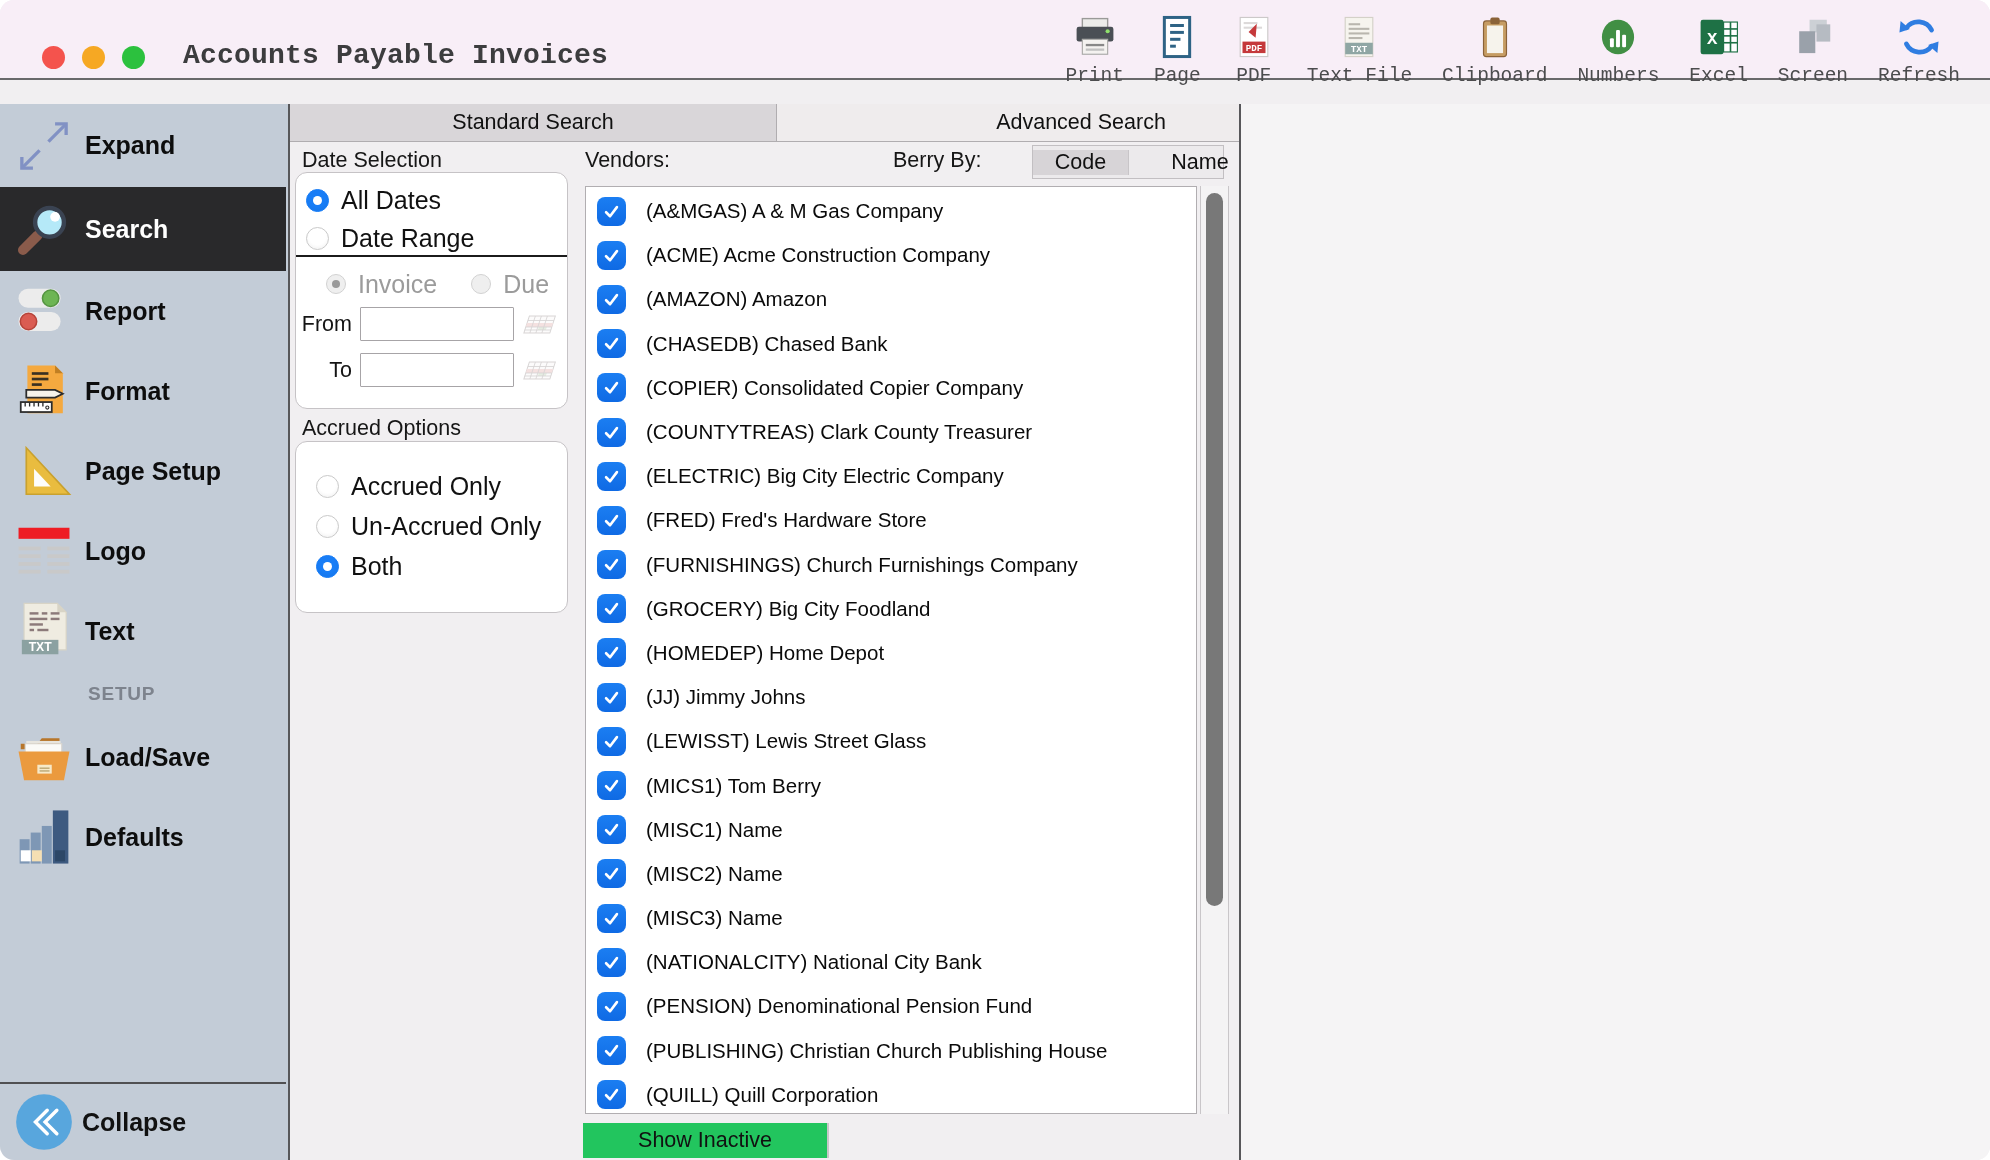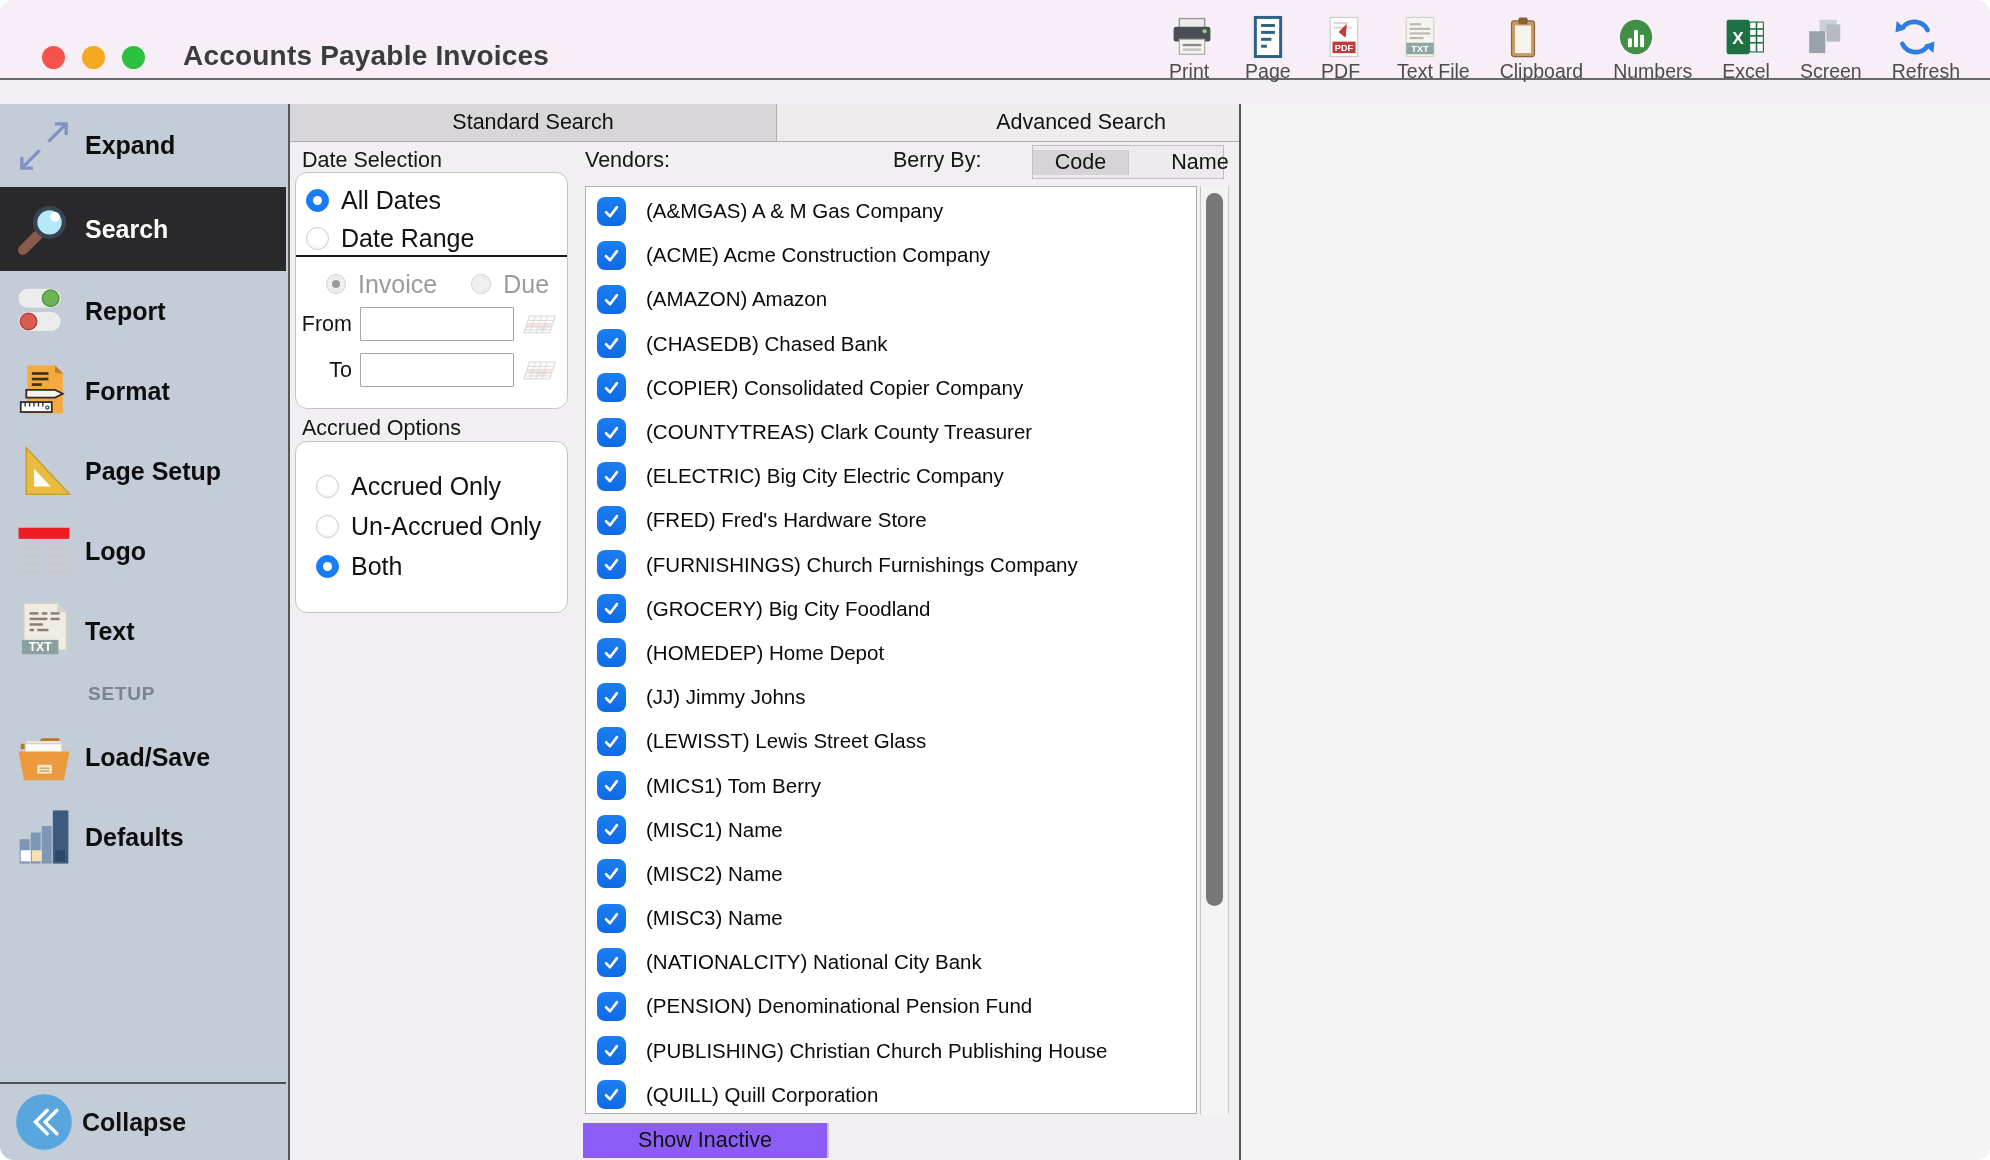--- a/index.html
+++ b/index.html
@@ -4,29 +4,29 @@
 <style>
   html,body{margin:0;padding:0;background:#ffffff;}
   *{box-sizing:border-box;}
   .window{
     position:relative;width:1990px;height:1160px;overflow:hidden;
     border-radius:14px;background:var(--panel-bg,#f1eff1);
     font-family:"Liberation Sans","DejaVu Sans",sans-serif;color:#111;
   }
   
   .titlebar{position:absolute;left:0;top:0;width:1990px;height:80px;
-    background:var(--titlebar-bg,#f8eef7);border-bottom:2px solid #69696b;}
+    background:var(--titlebar-bg,#f8eef7);border-bottom:2px solid #69696b;font-family:Liberation Mono, monospace;}
   .traffic{position:absolute;left:42px;top:46px;display:flex;gap:17px;}
   .tl{width:23px;height:23px;border-radius:50%;}
   .tl.t0{background:var(--traffic-red,#f4534d);}
   .tl.t1{background:var(--traffic-yellow,#f6a823);}
   .tl.t2{background:var(--traffic-green,#2cc13e);}
   .win-title{position:absolute;left:183px;top:40px;font-size:28px;font-weight:bold;color:#3c3c3e;letter-spacing:.2px;}
   .toolbar{position:absolute;right:30px;top:14px;display:flex;align-items:flex-end;gap:30px;}
-  .tb-item{display:flex;flex-direction:column;align-items:flex-start;cursor:default;}
+  .tb-item{display:flex;flex-direction:column;align-items:center;gap:5px;cursor:default;}
   .tb-item .icon{width:46px;height:46px;display:block;}
   .tb-item .icon svg{width:46px;height:46px;display:block;}
   .tb-label{font-size:19.5px;color:#4c4c4e;white-space:nowrap;}
   
   .sidebar{position:absolute;left:0;top:104px;width:290px;height:1056px;
     background:var(--sidebar-bg,#c3ccd7);border-right:2px solid #57575a;}
   .side-rows{position:absolute;left:0;top:0;right:2px;}
   .side-item{height:80px;display:flex;align-items:center;cursor:default;}
   .side-item .icon{width:62px;height:62px;margin-left:13px;flex:0 0 62px;}
   .side-item .icon svg{width:62px;height:62px;display:block;}
@@ -74,21 +74,21 @@
     border:1.5px solid #b1aeb1;overflow:hidden;padding-top:2px;}
   .vendor-row{height:44.2px;display:flex;align-items:center;}
   .cb{width:29px;height:29px;border-radius:8px;margin-left:11px;flex:0 0 29px;
     background:linear-gradient(var(--checkbox-blue,#1b7ef2),#0f6ae4);display:flex;align-items:center;justify-content:center;}
   .cb svg{width:21px;height:21px;display:block;}
   .vendor-label{margin-left:20px;font-size:20.5px;color:#0a0a0a;white-space:nowrap;}
   .vscroll{position:absolute;left:910px;top:82px;width:29px;height:928px;background:#f4f3f4;
     border-left:1.5px solid #c9c6c9;border-right:1.5px solid #c9c6c9;}
   .vthumb{position:absolute;left:5px;top:7px;width:17px;height:713px;border-radius:9px;background:#787878;}
   .flat-btn{position:absolute;height:35px;display:flex;align-items:center;justify-content:center;
-    font-size:21.5px;background:#8b5cf6;cursor:default;}
+    font-size:21.5px;background:#22c55e;cursor:default;}
   .list-actions{position:absolute;top:1019px;height:35px;display:flex;align-items:stretch;}
   .list-actions .sep{width:2px;background:#c9c6c9;}
   .list-actions .act{display:flex;align-items:center;justify-content:center;font-size:21.5px;cursor:default;}
   
   .right-panel{position:absolute;left:1239px;top:104px;width:751px;height:1056px;
     background:var(--right-panel-bg,#f5f4f5);border-left:2px solid #57575a;}
   .icon{line-height:0;}
 </style>
 </head>
 <body>

